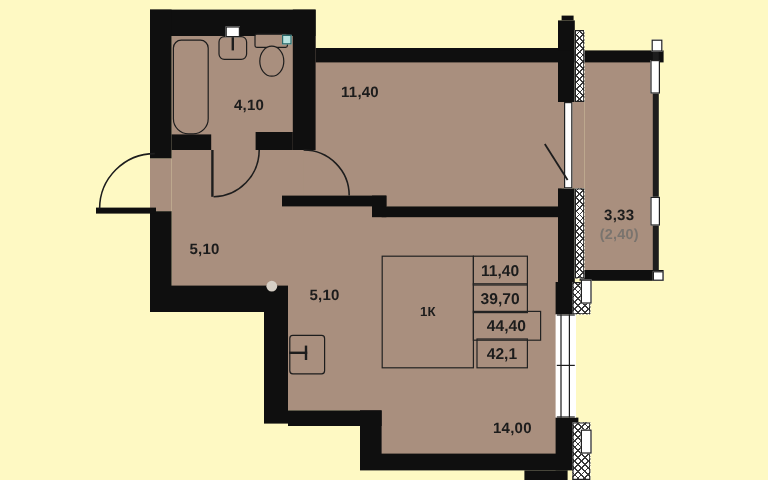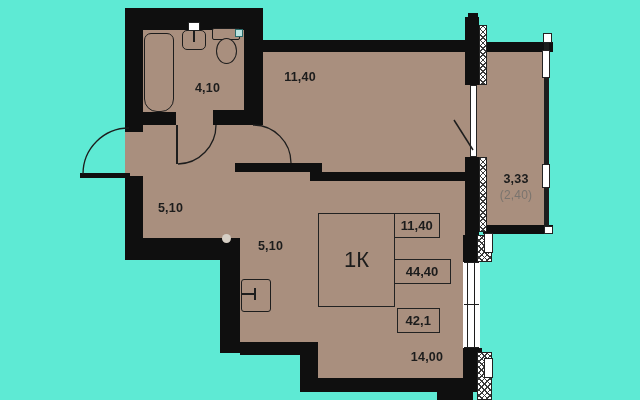--- a/index.html
+++ b/index.html
@@ -1,42 +1,42 @@
 <!DOCTYPE html>
 <html><head>
 <meta charset="utf-8">
 <style>
   html,body{margin:0;padding:0;background:#ffffff;}
   #plan{
-    position:relative;width:640px;height:400px;background:#5eead4;overflow:hidden;
+    position:relative;width:640px;height:400px;background:#fef9c3;overflow:hidden;
     font-family:"Liberation Sans", sans-serif;color:#1c1c1c;
   }
   .floor{position:absolute;background:#a98f7e;}
   .wall{position:absolute;background:#0f0f0f;}
   .hatch{
     position:absolute;background-color:#ffffff;
     background-image:
       repeating-linear-gradient(45deg,#3a3a3a 0 1px,transparent 1px 4px),
       repeating-linear-gradient(-45deg,#3a3a3a 0 1px,transparent 1px 4px);
     box-shadow:0 0 0 1px #222 inset;
   }
   .label{
     position:absolute;font-size:12.5px;font-weight:700;letter-spacing:0.2px;
     text-align:center;white-space:nowrap;
   }
-  .muted{color:#7a746e;font-weight:400;font-size:12px;}
+  .muted{color:#7a746e;font-weight:700;font-size:12px;}
   .fixture{position:absolute;border:1.6px solid #1d1d1d;background:#a98f7e;box-sizing:border-box;}
   .thinline{position:absolute;background:#1d1d1d;}
   .whitebox{position:absolute;background:#ffffff;border:1px solid #222;box-sizing:border-box;}
   .table-cell{
     position:absolute;border:1.6px solid #222;box-sizing:border-box;
     display:flex;align-items:center;justify-content:center;
     font-weight:700;font-size:13px;background:transparent;
   }
-  .unit-type{font-size:22px;font-weight:400;}
+  .unit-type{font-size:11px;font-weight:700;}
   svg.overlay{position:absolute;left:0;top:0;pointer-events:none;}
   .vent-dot{position:absolute;border-radius:50%;background:#d6cfc5;}
   .vent-sq{position:absolute;background:#b9e3e0;border:1px solid #2a6a6a;box-sizing:border-box;}
 </style>
 </head>
 <body>
 
 <div id="plan">
 
   <div class="floor" style="left:143px;top:30px;width:120px;height:210px;"></div>
@@ -119,16 +119,17 @@
   <div class="label" style="left:185px;top:81px;width:45px;">4,10</div>
   <div class="label" style="left:275px;top:70px;width:50px;">11,40</div>
   <div class="label" style="left:148px;top:201px;width:45px;">5,10</div>
   <div class="label" style="left:248px;top:239px;width:45px;">5,10</div>
   <div class="label" style="left:402px;top:350px;width:50px;">14,00</div>
   <div class="label" style="left:487px;top:172px;width:58px;">3,33</div>
   <div class="label muted" style="left:487px;top:188px;width:58px;">(2,40)</div>
 
   <div class="table-cell unit-type" style="left:318px;top:213px;width:77px;height:94px;">1К</div>
   <div class="table-cell" style="left:393.5px;top:213px;width:46.5px;height:24.5px;">11,40</div>
+  <div class="table-cell" style="left:393.5px;top:236px;width:46.5px;height:24.5px;">39,70</div>
   <div class="table-cell" style="left:393.5px;top:259px;width:57px;height:24.5px;">44,40</div>
-  <div class="table-cell" style="left:396.5px;top:282px;width:43.5px;height:25px;margin-top:26px;">42,1</div>
+  <div class="table-cell" style="left:396.5px;top:282px;width:43.5px;height:25px;">42,1</div>
 
 </div>
 
 </body></html>

